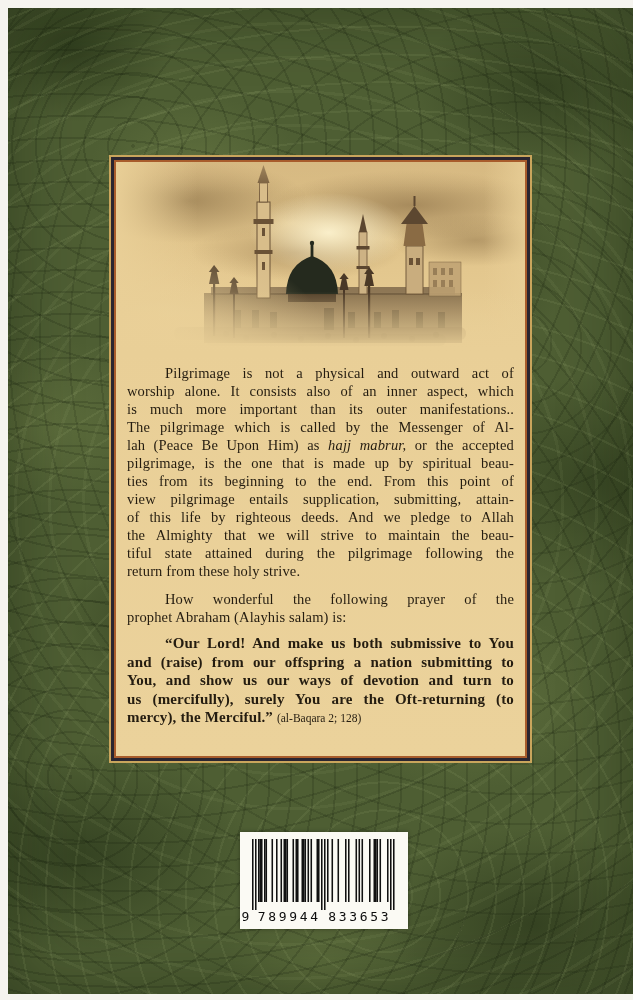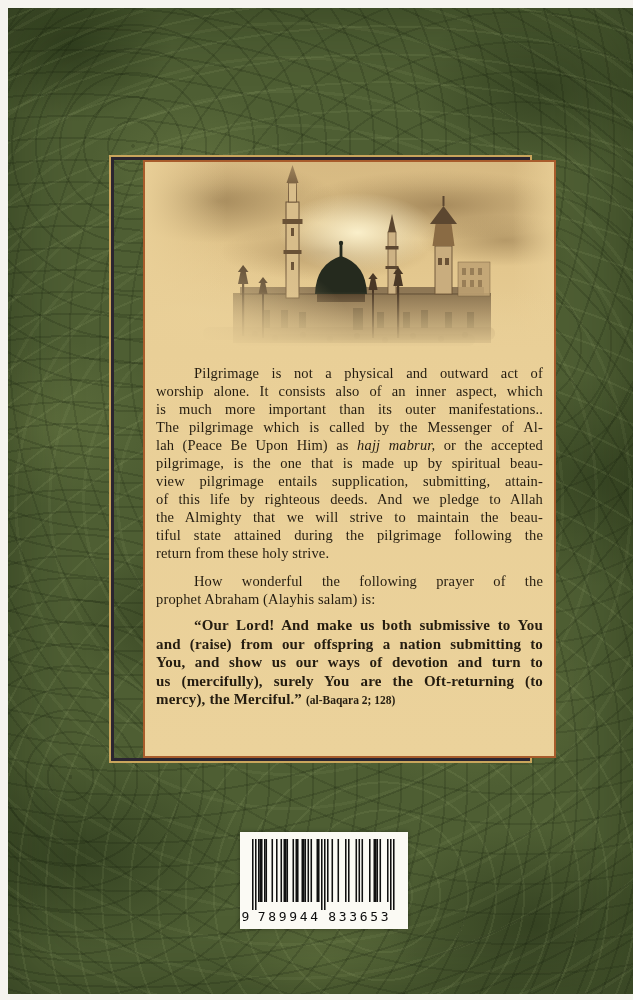--- a/index.html
+++ b/index.html
@@ -37,21 +37,20 @@
   
   .panel{
     position:absolute;left:101px;top:147px;width:423px;height:608px;
     box-sizing:border-box;border:2px solid #c9a55c;
   }
   .panel-b2{width:100%;height:100%;box-sizing:border-box;border:3px solid #2a2530;}
   .panel-inner{
     width:100%;height:100%;box-sizing:border-box;border:2px solid #a85c2c;
     background:linear-gradient(180deg,#e2c78e 0%,#e9cf97 30%,#ebd29b 100%);
     overflow:hidden;
-    margin-left:29px;
   }
   
   .photo{
     position:relative;width:409px;height:196px;
     background-color:#dfc38a;
     background-image:
       radial-gradient(ellipse 110px 55px at 52% 36%, rgba(252,242,206,.95), transparent 72%),
       radial-gradient(ellipse 170px 60px at 18% 20%, rgba(112,86,50,.48), transparent 70%),
       radial-gradient(ellipse 200px 50px at 72% 22%, rgba(120,92,55,.52), transparent 70%),
       radial-gradient(ellipse 150px 42px at 44% 46%, rgba(128,98,58,.40), transparent 70%),
@@ -74,21 +73,21 @@
   .para + .para{margin-top:10px;}
   .para.quote{margin-top:8px;}
   .line{
     text-align:justify;text-align-last:justify;
     font-size:14.5px;line-height:18px;letter-spacing:.15px;
   }
   .line.last{text-align-last:left;}
   .line.first{text-indent:38px;}
   .quote .line{font-weight:700;font-size:15px;line-height:18.5px;}
   .it{font-style:italic;}
-  .cite{font-weight:700;font-size:11.5px;letter-spacing:0;}
+  .cite{font-weight:400;font-size:11.5px;letter-spacing:0;}
   
   .barcode{
     position:absolute;left:232px;top:824px;width:168px;height:97px;
     background:#fbfaf4;box-shadow:0 0 4px rgba(0,0,0,.35);
   }
   .barcode svg{display:block;}
 </style>
 </head>
 <body>
 
@@ -179,20 +178,21 @@
         </div>
 
         <div class="text-block">
           <div class="para body">
               <div class="line first"><span>Pilgrimage is not a physical and outward act of</span></div>
               <div class="line"><span>worship alone. It consists also of an inner aspect, which</span></div>
               <div class="line"><span>is much more important than its outer manifestations..</span></div>
               <div class="line"><span>The pilgrimage which is called by the Messenger of Al-</span></div>
               <div class="line"><span>lah (Peace Be Upon Him) as </span><span class="it">hajj mabrur,</span><span> or the accepted</span></div>
               <div class="line"><span>pilgrimage, is the one that is made up by spiritual beau-</span></div>
+              <div class="line"><span>ties from its beginning to the end. From this point of</span></div>
               <div class="line"><span>view pilgrimage entails supplication, submitting, attain-</span></div>
               <div class="line"><span>of this life by righteous deeds. And we pledge to Allah</span></div>
               <div class="line"><span>the Almighty that we will strive to maintain the beau-</span></div>
               <div class="line"><span>tiful state attained during the pilgrimage following the</span></div>
               <div class="line last"><span>return from these holy strive.</span></div>
             </div>
           <div class="para body">
               <div class="line first"><span>How wonderful the following prayer of the</span></div>
               <div class="line last"><span>prophet Abraham (Alayhis salam) is:</span></div>
             </div>

